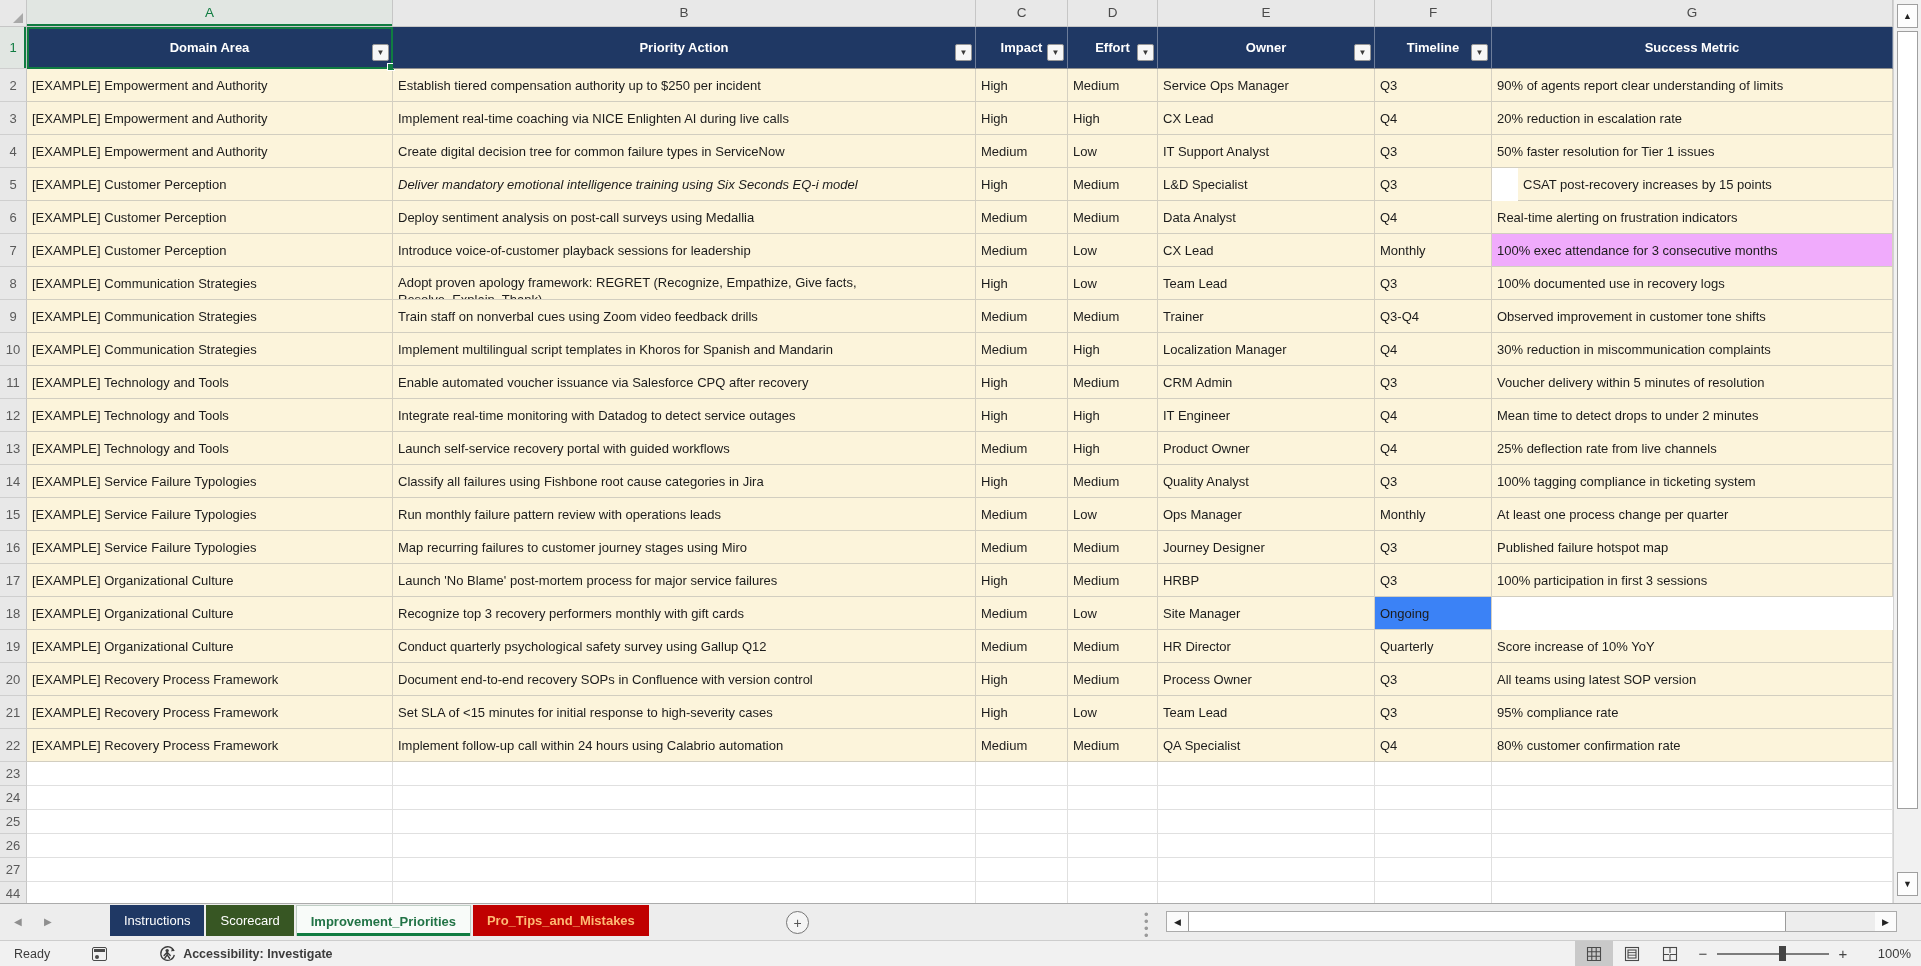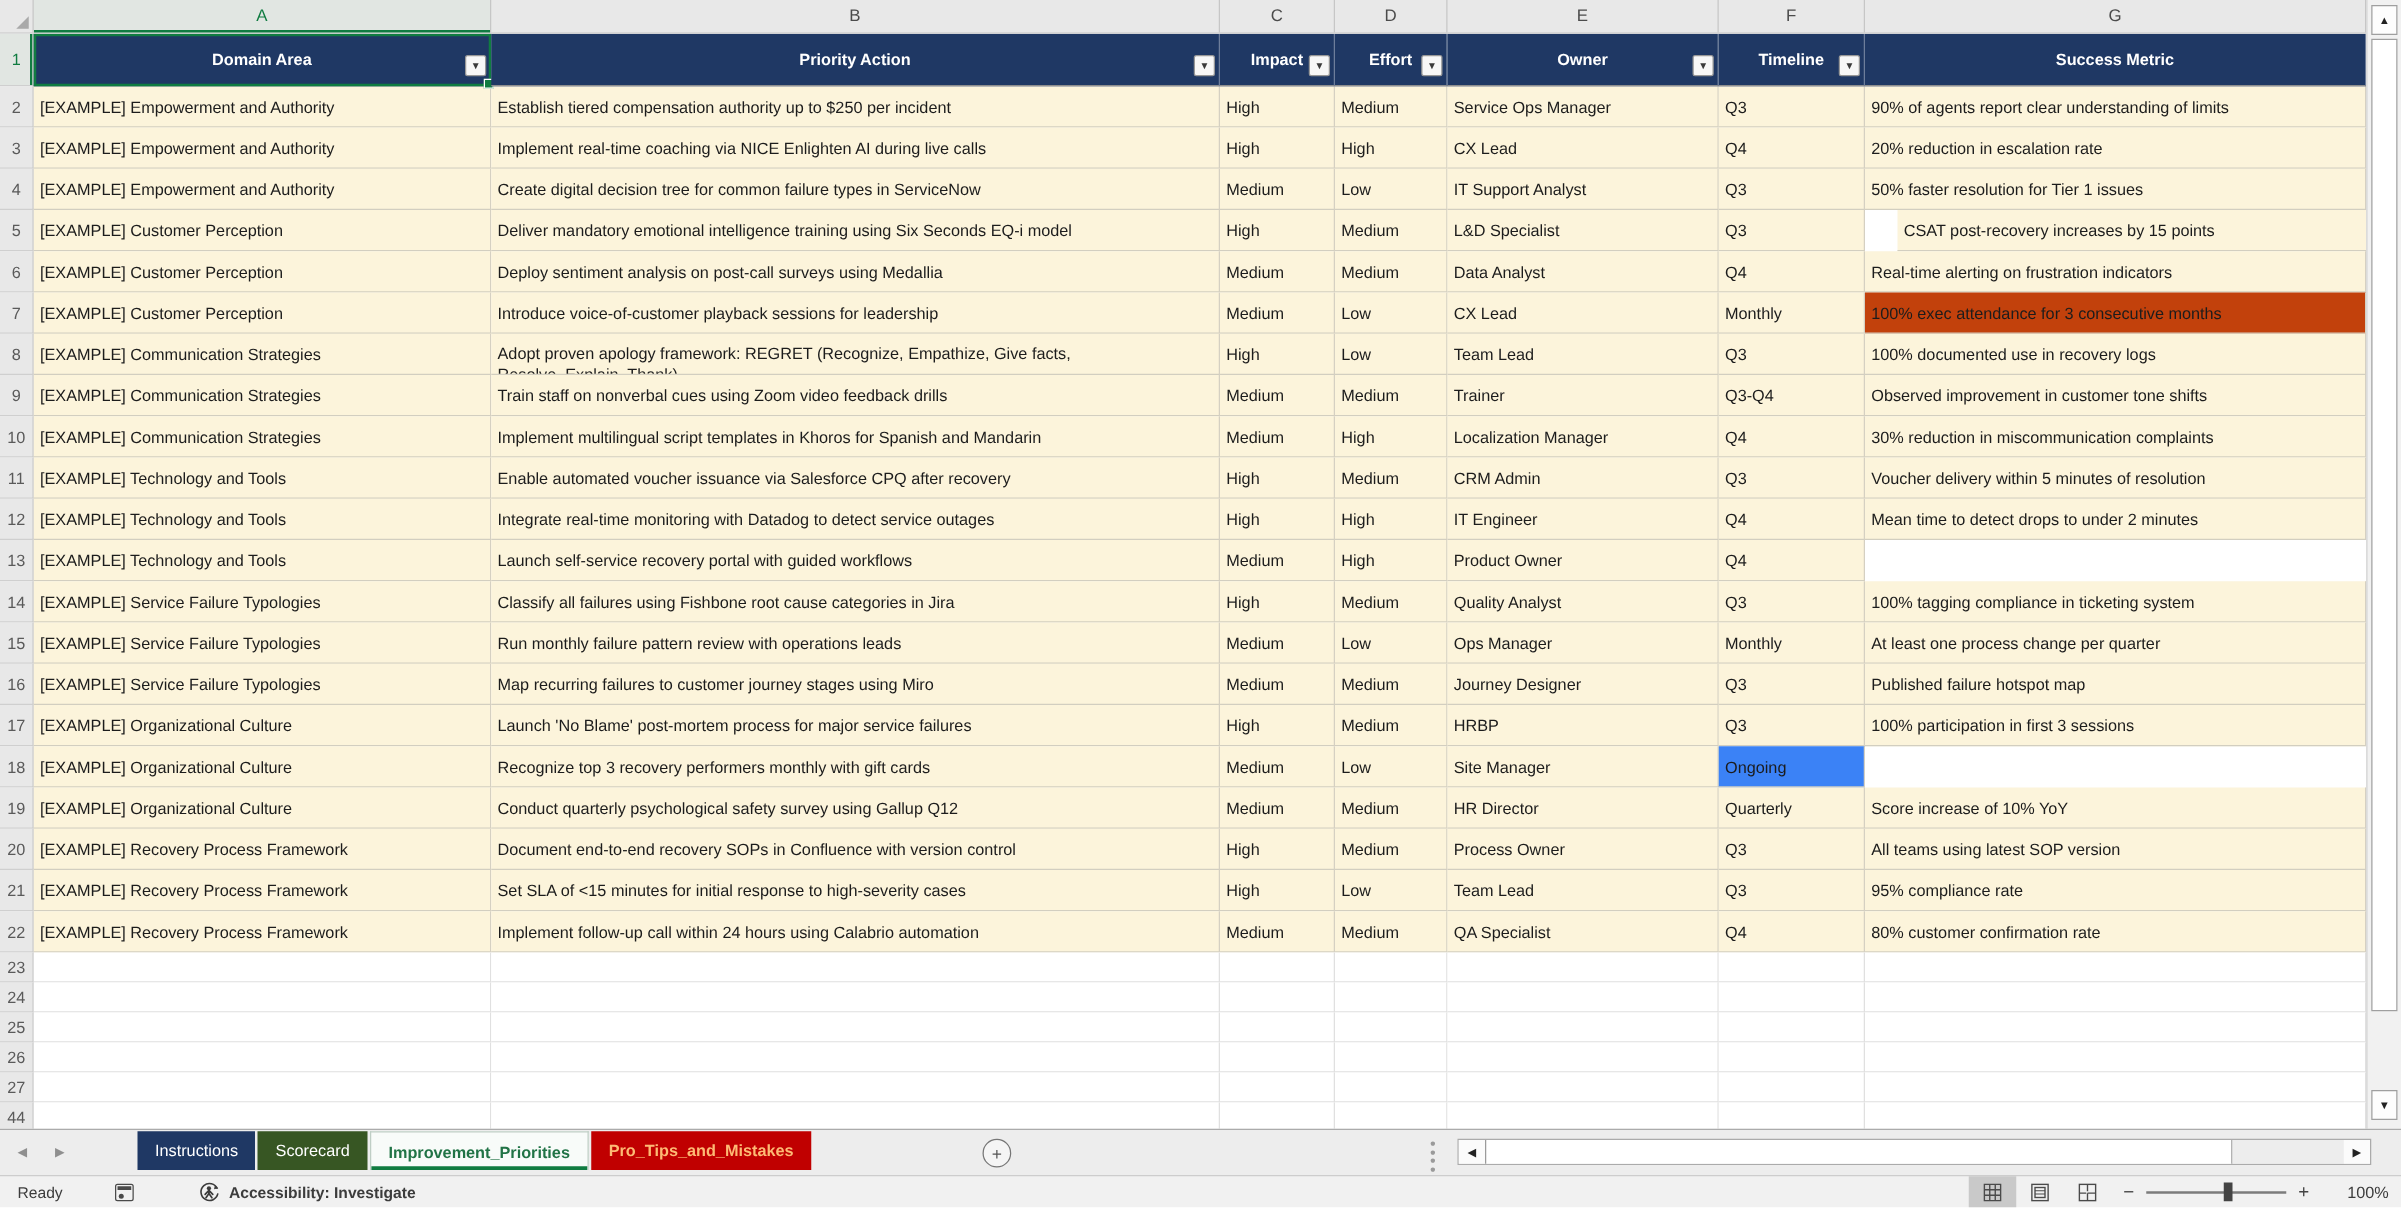--- a/index.html
+++ b/index.html
@@ -173,21 +173,21 @@
       <div class="dcell" style="width: 583px; background: rgb(252, 244, 219);">Create digital decision tree for common failure types in ServiceNow</div>
       <div class="dcell" style="width: 92px; background: rgb(252, 244, 219);">Medium</div>
       <div class="dcell" style="width: 90px; background: rgb(252, 244, 219);">Low</div>
       <div class="dcell" style="width: 217px; background: rgb(252, 244, 219);">IT Support Analyst</div>
       <div class="dcell" style="width: 117px; background: rgb(252, 244, 219);">Q3</div>
       <div class="dcell" style="width: 401px; background: rgb(252, 244, 219);">50% faster resolution for Tier 1 issues</div>
     </div>
     <div class="row drow">
       <div class="rownum">5</div>
       <div class="dcell" style="width: 366px; background: rgb(252, 244, 219);">[EXAMPLE] Customer Perception</div>
-      <div class="dcell" style="width: 583px; background: rgb(252, 244, 219);">Deliver mandatory emotional intelligence training using Six Seconds EQ-i model</div>
+      <div class="dcell" style="width: 583px; background: rgb(252, 244, 219); font-style: italic;">Deliver mandatory emotional intelligence training using Six Seconds EQ-i model</div>
       <div class="dcell" style="width: 92px; background: rgb(252, 244, 219);">High</div>
       <div class="dcell" style="width: 90px; background: rgb(252, 244, 219);">Medium</div>
       <div class="dcell" style="width: 217px; background: rgb(252, 244, 219);">L&amp;D Specialist</div>
       <div class="dcell" style="width: 117px; background: rgb(252, 244, 219);">Q3</div>
       <div class="dcell" style="width: 401px; background: rgb(252, 244, 219); margin-left: 26px;">CSAT post-recovery increases by 15 points</div>
     </div>
     <div class="row drow">
       <div class="rownum">6</div>
       <div class="dcell" style="width: 366px; background: rgb(252, 244, 219);">[EXAMPLE] Customer Perception</div>
       <div class="dcell" style="width: 583px; background: rgb(252, 244, 219);">Deploy sentiment analysis on post-call surveys using Medallia</div>
@@ -198,21 +198,21 @@
       <div class="dcell" style="width: 401px; background: rgb(252, 244, 219);">Real-time alerting on frustration indicators</div>
     </div>
     <div class="row drow">
       <div class="rownum">7</div>
       <div class="dcell" style="width: 366px; background: rgb(252, 244, 219);">[EXAMPLE] Customer Perception</div>
       <div class="dcell" style="width: 583px; background: rgb(252, 244, 219);">Introduce voice-of-customer playback sessions for leadership</div>
       <div class="dcell" style="width: 92px; background: rgb(252, 244, 219);">Medium</div>
       <div class="dcell" style="width: 90px; background: rgb(252, 244, 219);">Low</div>
       <div class="dcell" style="width: 217px; background: rgb(252, 244, 219);">CX Lead</div>
       <div class="dcell" style="width: 117px; background: rgb(252, 244, 219);">Monthly</div>
-      <div class="dcell" style="width: 401px; background: #c2410c;">100% exec attendance for 3 consecutive months</div>
+      <div class="dcell" style="width: 401px; background: #f0abfc;">100% exec attendance for 3 consecutive months</div>
     </div>
     <div class="row drow">
       <div class="rownum">8</div>
       <div class="dcell" style="width: 366px; background: rgb(252, 244, 219);">[EXAMPLE] Communication Strategies</div>
       <div class="dcell wrap2" style="width: 583px; background: rgb(252, 244, 219);">Adopt proven apology framework: REGRET (Recognize, Empathize, Give facts,
 Resolve, Explain, Thank)</div>
       <div class="dcell" style="width: 92px; background: rgb(252, 244, 219);">High</div>
       <div class="dcell" style="width: 90px; background: rgb(252, 244, 219);">Low</div>
       <div class="dcell" style="width: 217px; background: rgb(252, 244, 219);">Team Lead</div>
       <div class="dcell" style="width: 117px; background: rgb(252, 244, 219);">Q3</div>
@@ -259,20 +259,21 @@
       <div class="dcell" style="width: 401px; background: rgb(252, 244, 219);">Mean time to detect drops to under 2 minutes</div>
     </div>
     <div class="row drow">
       <div class="rownum">13</div>
       <div class="dcell" style="width: 366px; background: rgb(252, 244, 219);">[EXAMPLE] Technology and Tools</div>
       <div class="dcell" style="width: 583px; background: rgb(252, 244, 219);">Launch self-service recovery portal with guided workflows</div>
       <div class="dcell" style="width: 92px; background: rgb(252, 244, 219);">Medium</div>
       <div class="dcell" style="width: 90px; background: rgb(252, 244, 219);">High</div>
       <div class="dcell" style="width: 217px; background: rgb(252, 244, 219);">Product Owner</div>
       <div class="dcell" style="width: 117px; background: rgb(252, 244, 219);">Q4</div>
+      <div class="dcell" style="width: 401px; background: rgb(252, 244, 219);">25% deflection rate from live channels</div>
     </div>
     <div class="row drow">
       <div class="rownum">14</div>
       <div class="dcell" style="width: 366px; background: rgb(252, 244, 219);">[EXAMPLE] Service Failure Typologies</div>
       <div class="dcell" style="width: 583px; background: rgb(252, 244, 219);">Classify all failures using Fishbone root cause categories in Jira</div>
       <div class="dcell" style="width: 92px; background: rgb(252, 244, 219);">High</div>
       <div class="dcell" style="width: 90px; background: rgb(252, 244, 219);">Medium</div>
       <div class="dcell" style="width: 217px; background: rgb(252, 244, 219);">Quality Analyst</div>
       <div class="dcell" style="width: 117px; background: rgb(252, 244, 219);">Q3</div>
       <div class="dcell" style="width: 401px; background: rgb(252, 244, 219);">100% tagging compliance in ticketing system</div>

